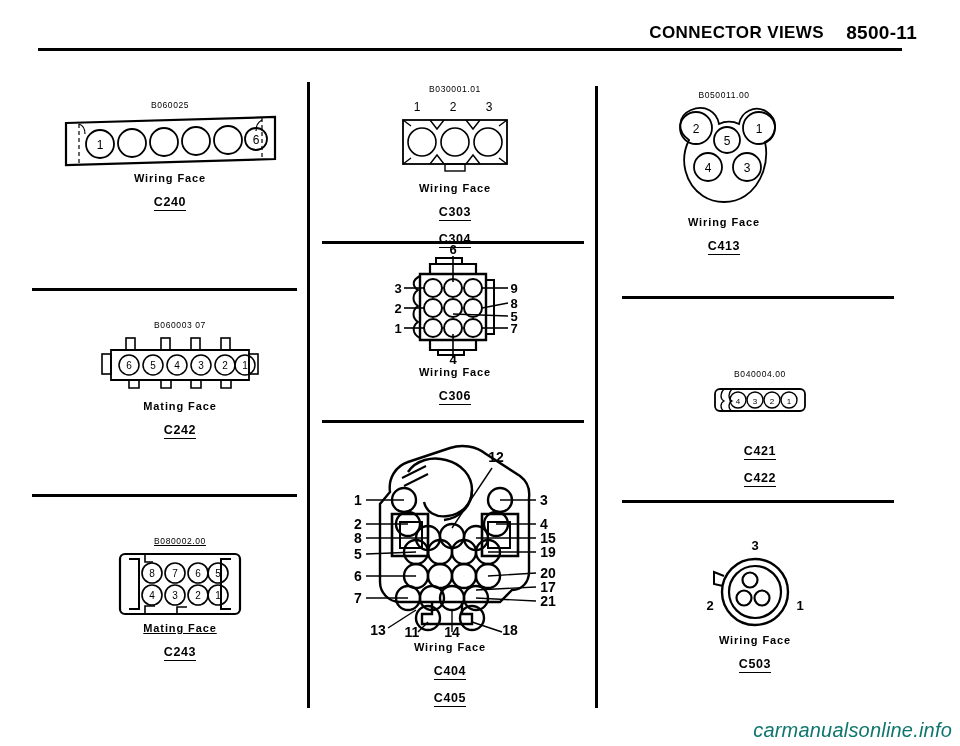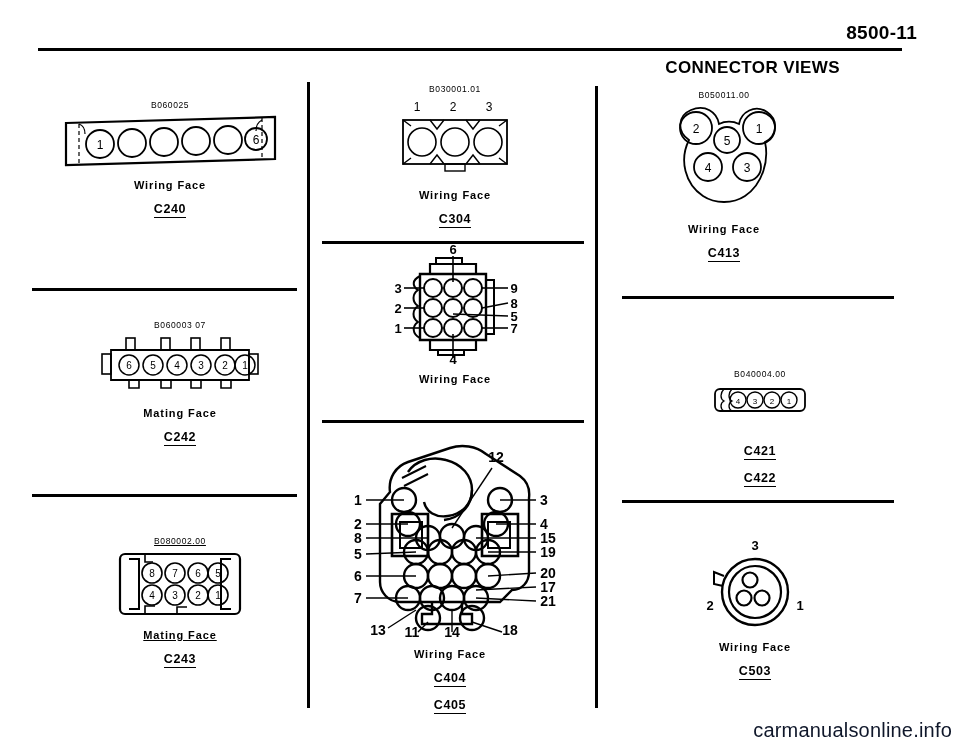--- a/index.html
+++ b/index.html
@@ -21,26 +21,25 @@
   }
 
   
   .header {
     position: absolute;
     left: 0; top: 0;
     width: 960px; height: 62px;
   }
   .header-title {
     position: absolute;
-    right: 120px; top: 33px;
+    right: 136px; top: 33px;
     transform: translateY(-50%);
     font-size: 17px;
     font-weight: bold;
     letter-spacing: 0.4px;
-    margin-top: 35px;
   }
   .header-page {
     position: absolute;
     right: 43px; top: 33px;
     transform: translateY(-50%);
     font-size: 19px;
     font-weight: bold;
     letter-spacing: 0.3px;
   }
   .header-rule {
@@ -71,21 +70,20 @@
   .partnum {
     font-size: 8.5px;
     letter-spacing: 0.6px;
     margin-bottom: 4px;
     white-space: nowrap;
   }
   .facelabel {
     font-size: 11px;
     font-weight: bold;
     letter-spacing: 0.9px;
-    margin-top: 7px;
     white-space: nowrap;
   }
   .conncode {
     font-size: 12.5px;
     font-weight: bold;
     letter-spacing: 0.6px;
     margin-top: 9px;
     display: inline-block;
     border-bottom: 1.5px solid #000;
     padding-bottom: 1px;
@@ -94,22 +92,23 @@
   .drawing { position: relative; display: inline-block; }
   svg { display: block; overflow: visible; }
   text { font-family: "Liberation Sans", sans-serif; }
 
   
   .watermark {
     position: absolute;
     right: 8px;
     bottom: 4px;
     font-size: 20px;
-    color: #0f172a;
+    color: #0f766e;
     letter-spacing: 0.2px;
+    font-style: italic;
   }
 </style>
 </head>
 <body>
 
 <div class="page">
 
   <div class="header">
     <div class="header-title">CONNECTOR VIEWS</div>
     <div class="header-page">8500-11</div>
@@ -234,20 +233,21 @@
         <path d="M71,22 L78,31 L85,22" fill="none" stroke="#000" stroke-width="1.4"></path>
         <path d="M35,66 L42,57 L49,66" fill="none" stroke="#000" stroke-width="1.4"></path>
         <path d="M71,66 L78,57 L85,66" fill="none" stroke="#000" stroke-width="1.4"></path>
         <rect x="50" y="66" width="20" height="7" fill="none" stroke="#000" stroke-width="1.4"></rect>
         <circle cx="27" cy="44" r="14" fill="none" stroke="#000" stroke-width="1.6"></circle>
         <circle cx="60" cy="44" r="14" fill="none" stroke="#000" stroke-width="1.6"></circle>
         <circle cx="93" cy="44" r="14" fill="none" stroke="#000" stroke-width="1.6"></circle>
       </svg>
     </div>
     <div class="facelabel">Wiring Face</div>
+    <div class="codewrap"><span class="conncode">C303</span></div>
     <div class="codewrap"><span class="conncode">C304</span></div>
   </div>
 
   <div class="fig" style="left:370px; top:252px; width:170px;">
     <div class="drawing">
       <svg width="130" height="110" viewBox="0 0 130 110">
 
         <path d="M30,22 L30,88 L96,88 L96,22 Z" fill="none" stroke="#000" stroke-width="2.4"></path>
 
         <path d="M40,22 L40,12 L86,12 L86,22" fill="none" stroke="#000" stroke-width="2.2"></path>
@@ -287,20 +287,21 @@
         <text x="8" y="81" text-anchor="middle" font-size="13" font-weight="bold">1</text>
         <text x="124" y="41" text-anchor="middle" font-size="13" font-weight="bold">9</text>
         <text x="124" y="56" text-anchor="middle" font-size="13" font-weight="bold">8</text>
         <text x="124" y="69" text-anchor="middle" font-size="13" font-weight="bold">5</text>
         <text x="124" y="81" text-anchor="middle" font-size="13" font-weight="bold">7</text>
         <text x="63" y="2" text-anchor="middle" font-size="13" font-weight="bold">6</text>
         <text x="63" y="112" text-anchor="middle" font-size="13" font-weight="bold">4</text>
       </svg>
     </div>
     <div class="facelabel">Wiring Face</div>
+    <div class="codewrap"><span class="conncode">C306</span></div>
   </div>
 
   <div class="fig" style="left:330px; top:432px; width:240px;">
     <div class="drawing">
       <svg width="240" height="205" viewBox="0 0 240 205">
 
         <path d="M60,60 C58,46 66,34 78,30 L120,16 C132,12 146,14 156,22
                  L190,44 C198,50 200,58 199,66 L199,140
                  C199,150 192,158 182,158 L170,170 L70,170
                  C58,170 50,160 50,150 L50,72 Z" fill="none" stroke="#000" stroke-width="2.4"></path>

